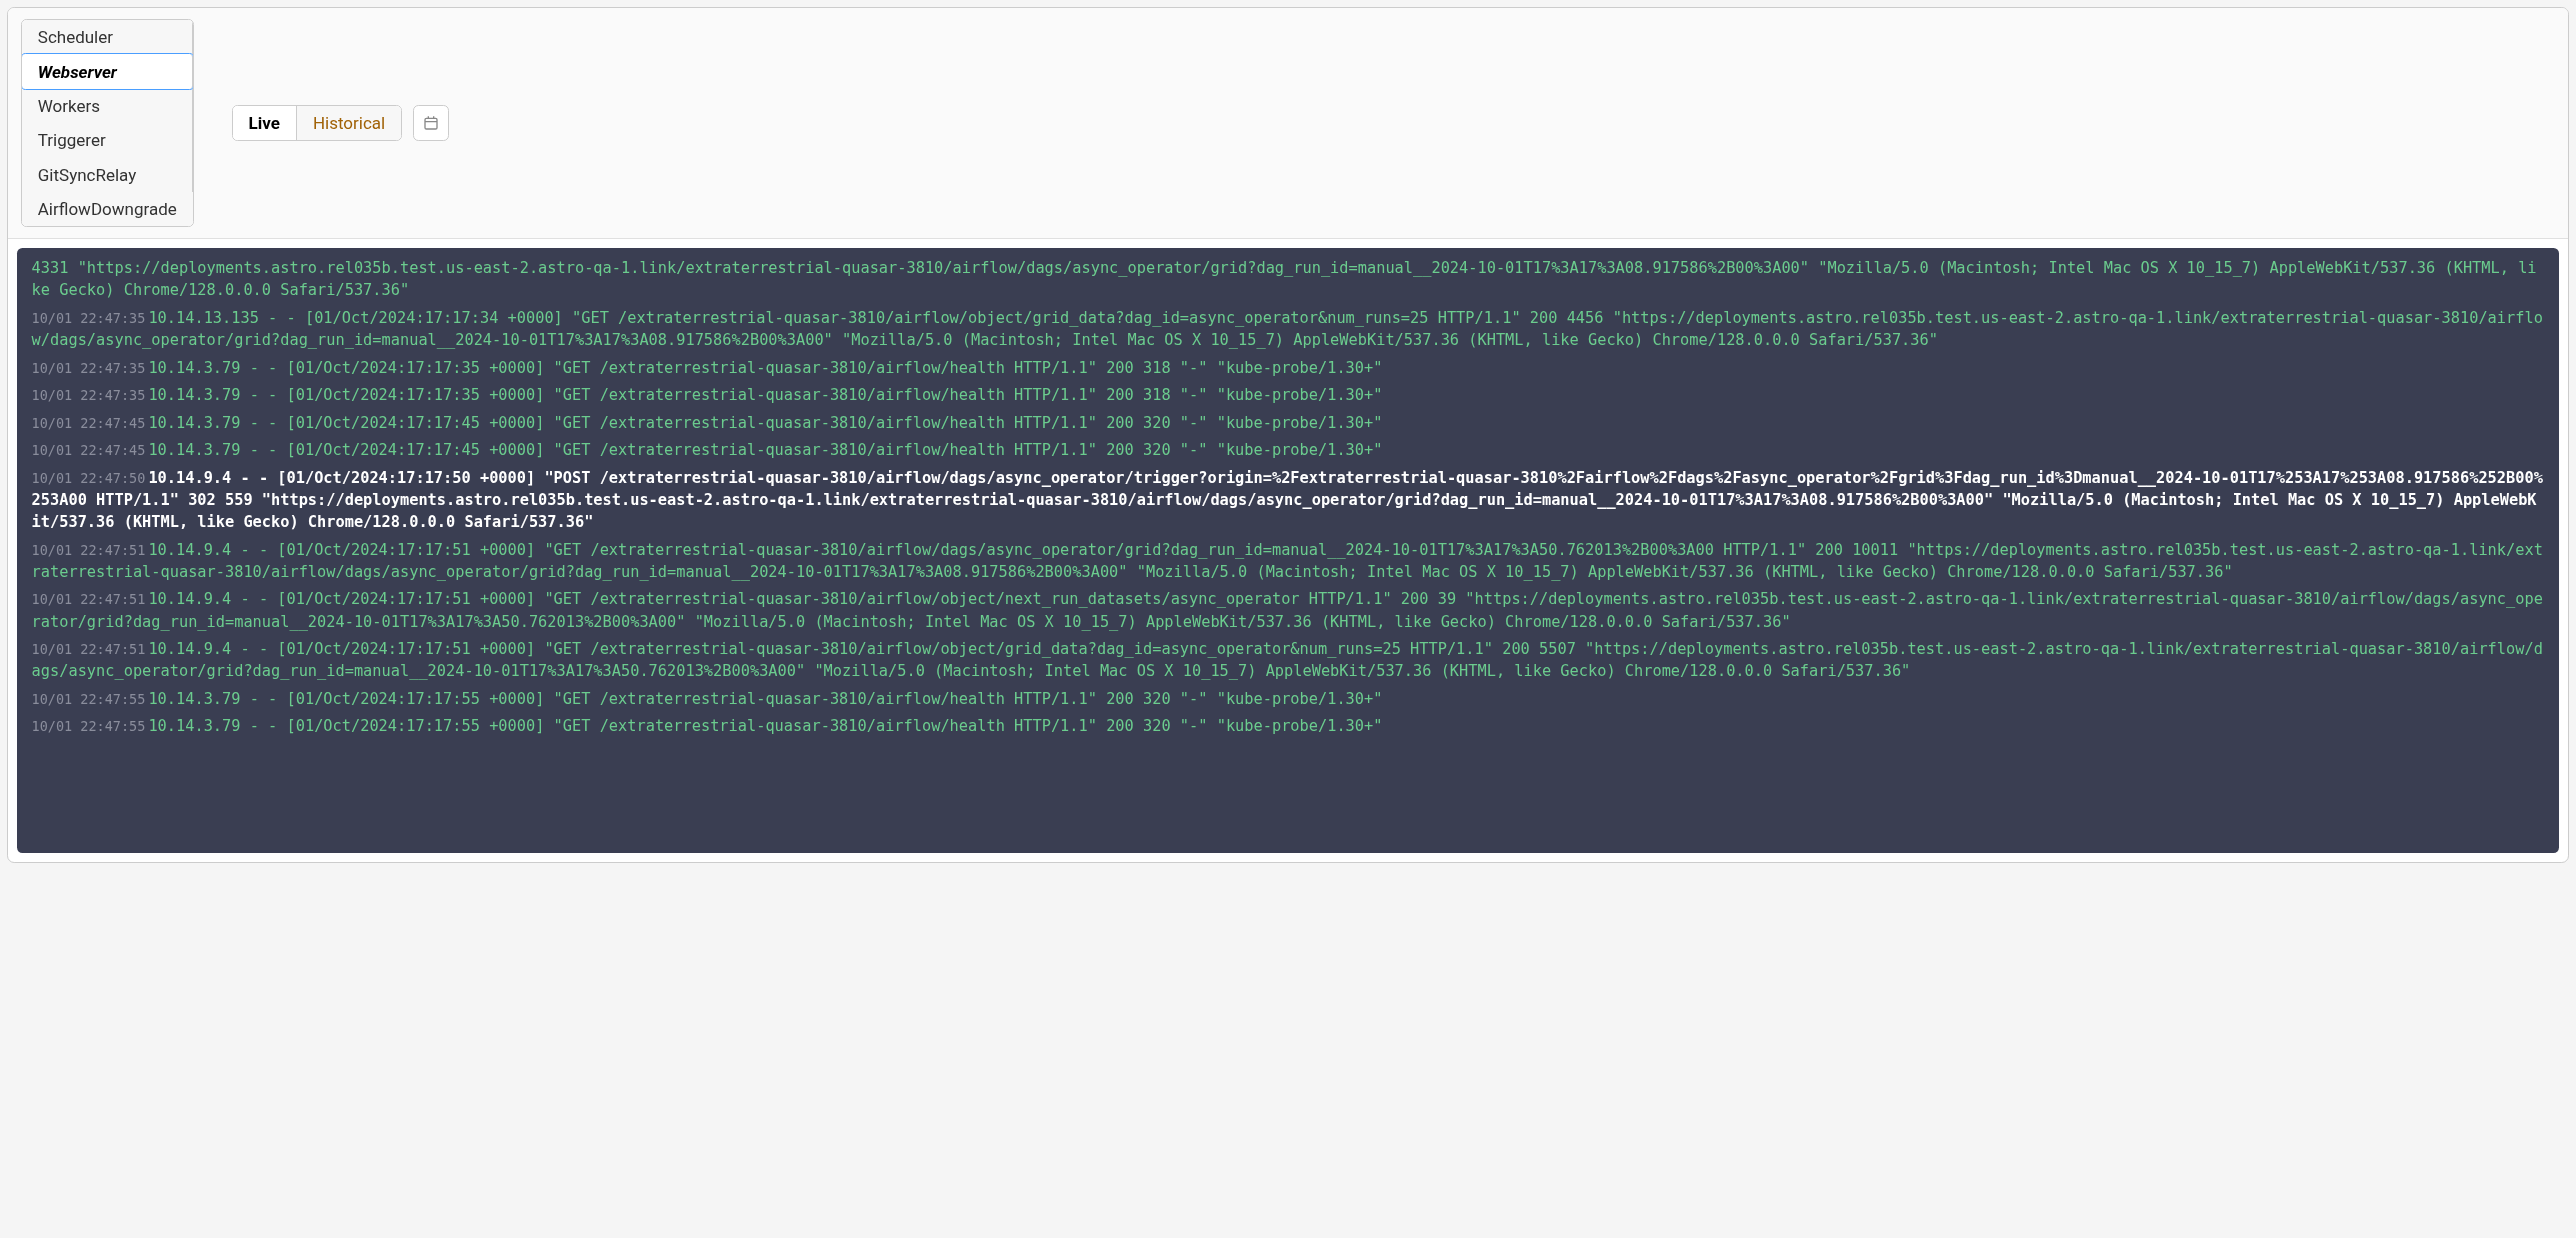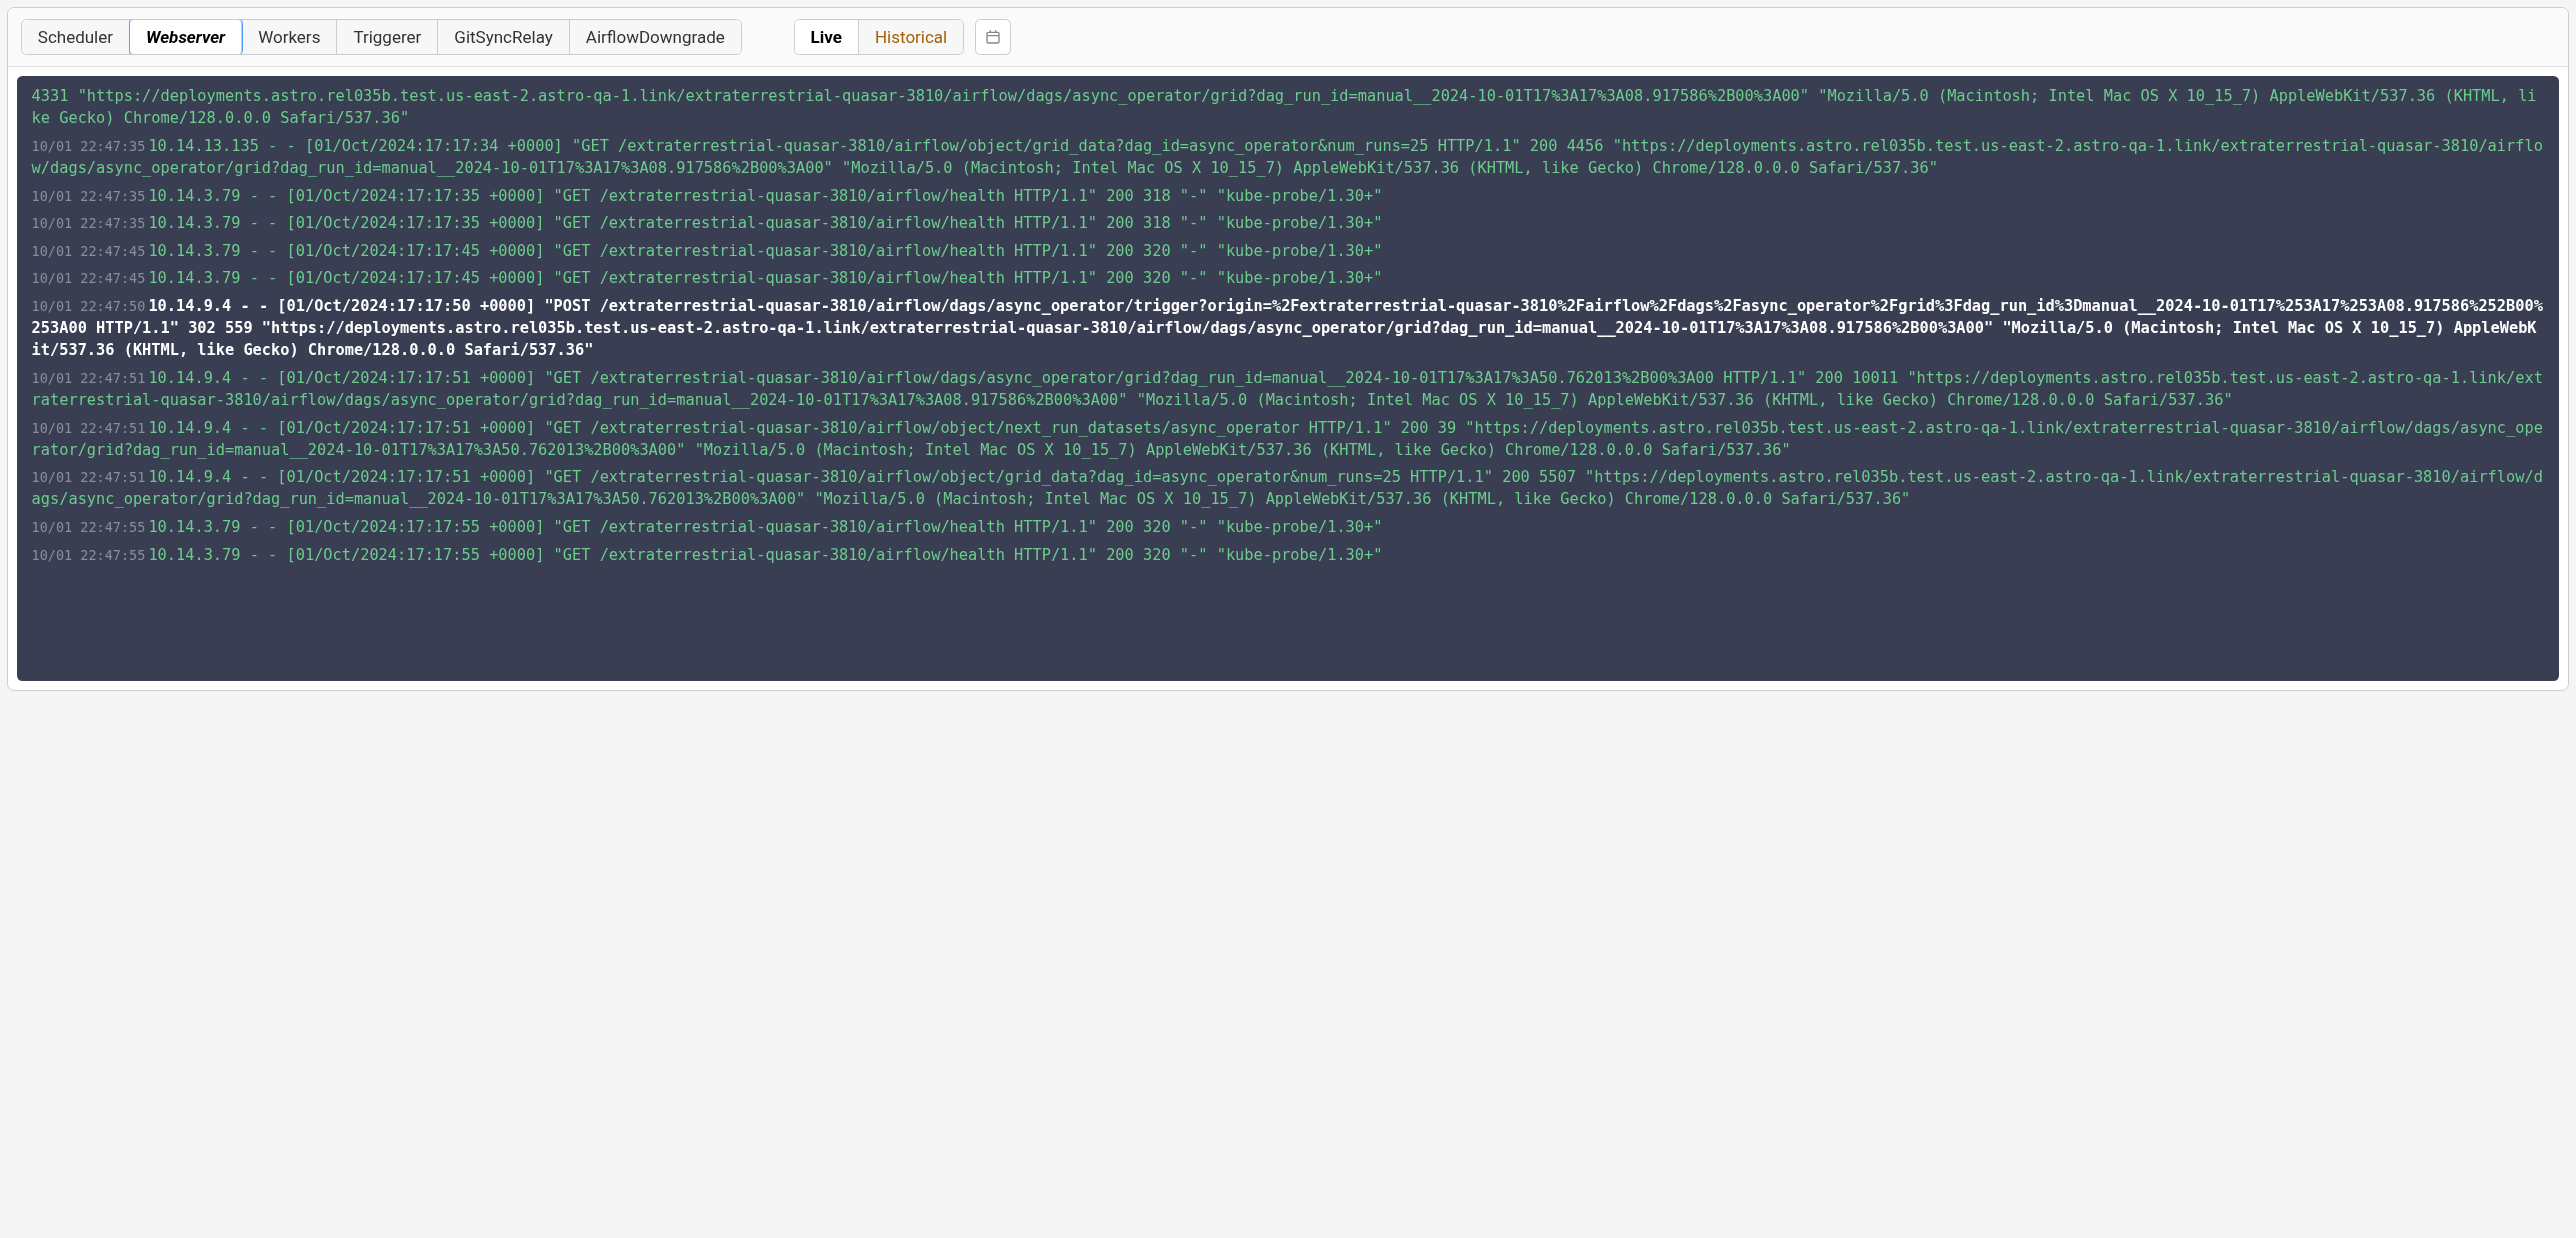--- a/index.html
+++ b/index.html
@@ -21,20 +21,21 @@
       padding: 10.8px 12.6px;
       border-bottom: 0.9px solid #e0e0e0;
       background: #fafafa;
     }
     .tab-group {
       display: flex;
       border: 0.9px solid #ccc;
       border-radius: 5.4px;
       overflow: hidden;
       background: #fff;
+      flex-direction: column;
     }
     .tab {
       padding: 7.2px 16px;
       font-size: 17px;
       color: #333;
       cursor: pointer;
       border-right: 0.9px solid #ccc;
       background: #f7f7f7;
       user-select: none;
     }
@@ -49,21 +50,21 @@
       position: relative;
       z-index: 1;
       font-style: italic;
     }
     .mode-group {
       display: flex;
       border: 0.9px solid #ccc;
       border-radius: 5.4px;
       overflow: hidden;
       background: #fff;
-      margin-left: 41px;
+      margin-left: 27px;
     }
     .mode {
       padding: 7.2px 16px;
       font-size: 17px;
       color: #a16207;
       cursor: pointer;
       border-right: 0.9px solid #ccc;
       background: #f7f7f7;
     }
     .mode:last-child { border-right: none; }

